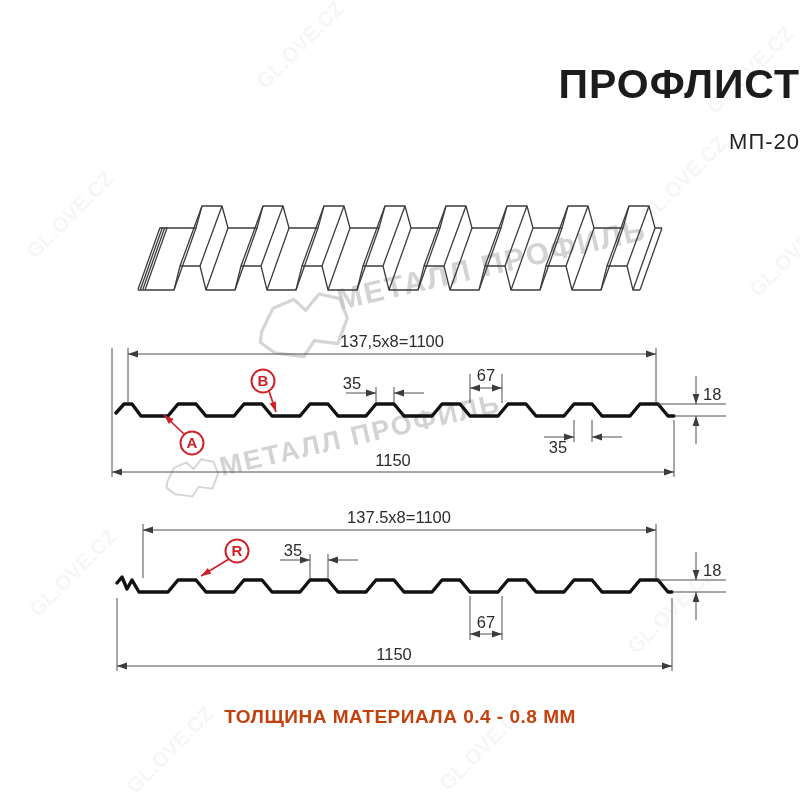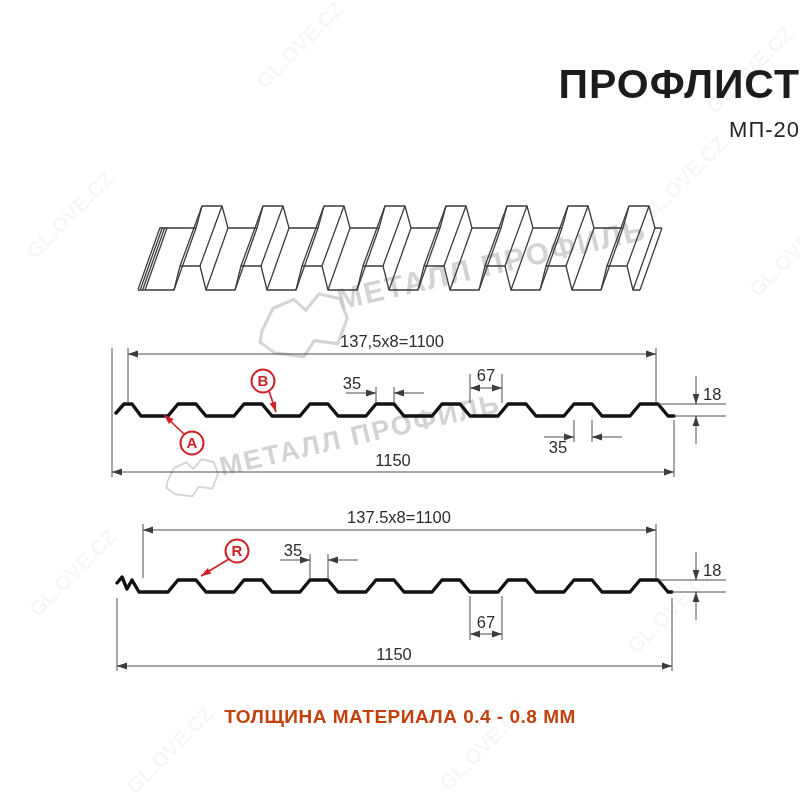--- a/index.html
+++ b/index.html
@@ -2,21 +2,21 @@
 <html><head>
 <meta charset="utf-8">
 <style>
   html,body{margin:0;padding:0}
   body{
     width:800px;height:800px;background:#ffffff;position:relative;overflow:hidden;
     font-family:"Liberation Sans", sans-serif;
   }
   .hdr{position:absolute;top:64px;left:0;width:800px;text-align:right;line-height:1}
   .title{font-size:41px;font-weight:bold;letter-spacing:1px;color:#1d1b1b}
-  .subtitle{font-size:22px;margin-top:14px;letter-spacing:1px;color:#242424;font-weight:500}
+  .subtitle{font-size:22px;margin-top:26px;letter-spacing:1px;color:#242424;font-weight:500}
   .ftr{position:absolute;top:706px;left:0;width:800px;text-align:center;
        font-size:19px;font-weight:bold;letter-spacing:0.5px;color:#c2410c}
   svg.stage{position:absolute;left:0;top:0}
   .sheet{stroke:#3c3c3c;stroke-width:1.3;fill:none;stroke-linejoin:round}
   .profile{stroke:#121212;stroke-width:3.4;fill:none;stroke-linejoin:round;stroke-linecap:round}
   .dl{stroke:#4e4e4e;stroke-width:1}
   .ah{fill:#3c3c3c;stroke:none}
   .dim{font-size:16.5px;fill:#2c2c2c}
   .redl{stroke:#cf2127;stroke-width:1.7;fill:none}
   .redc{stroke:#cf2127;stroke-width:2;fill:none}

